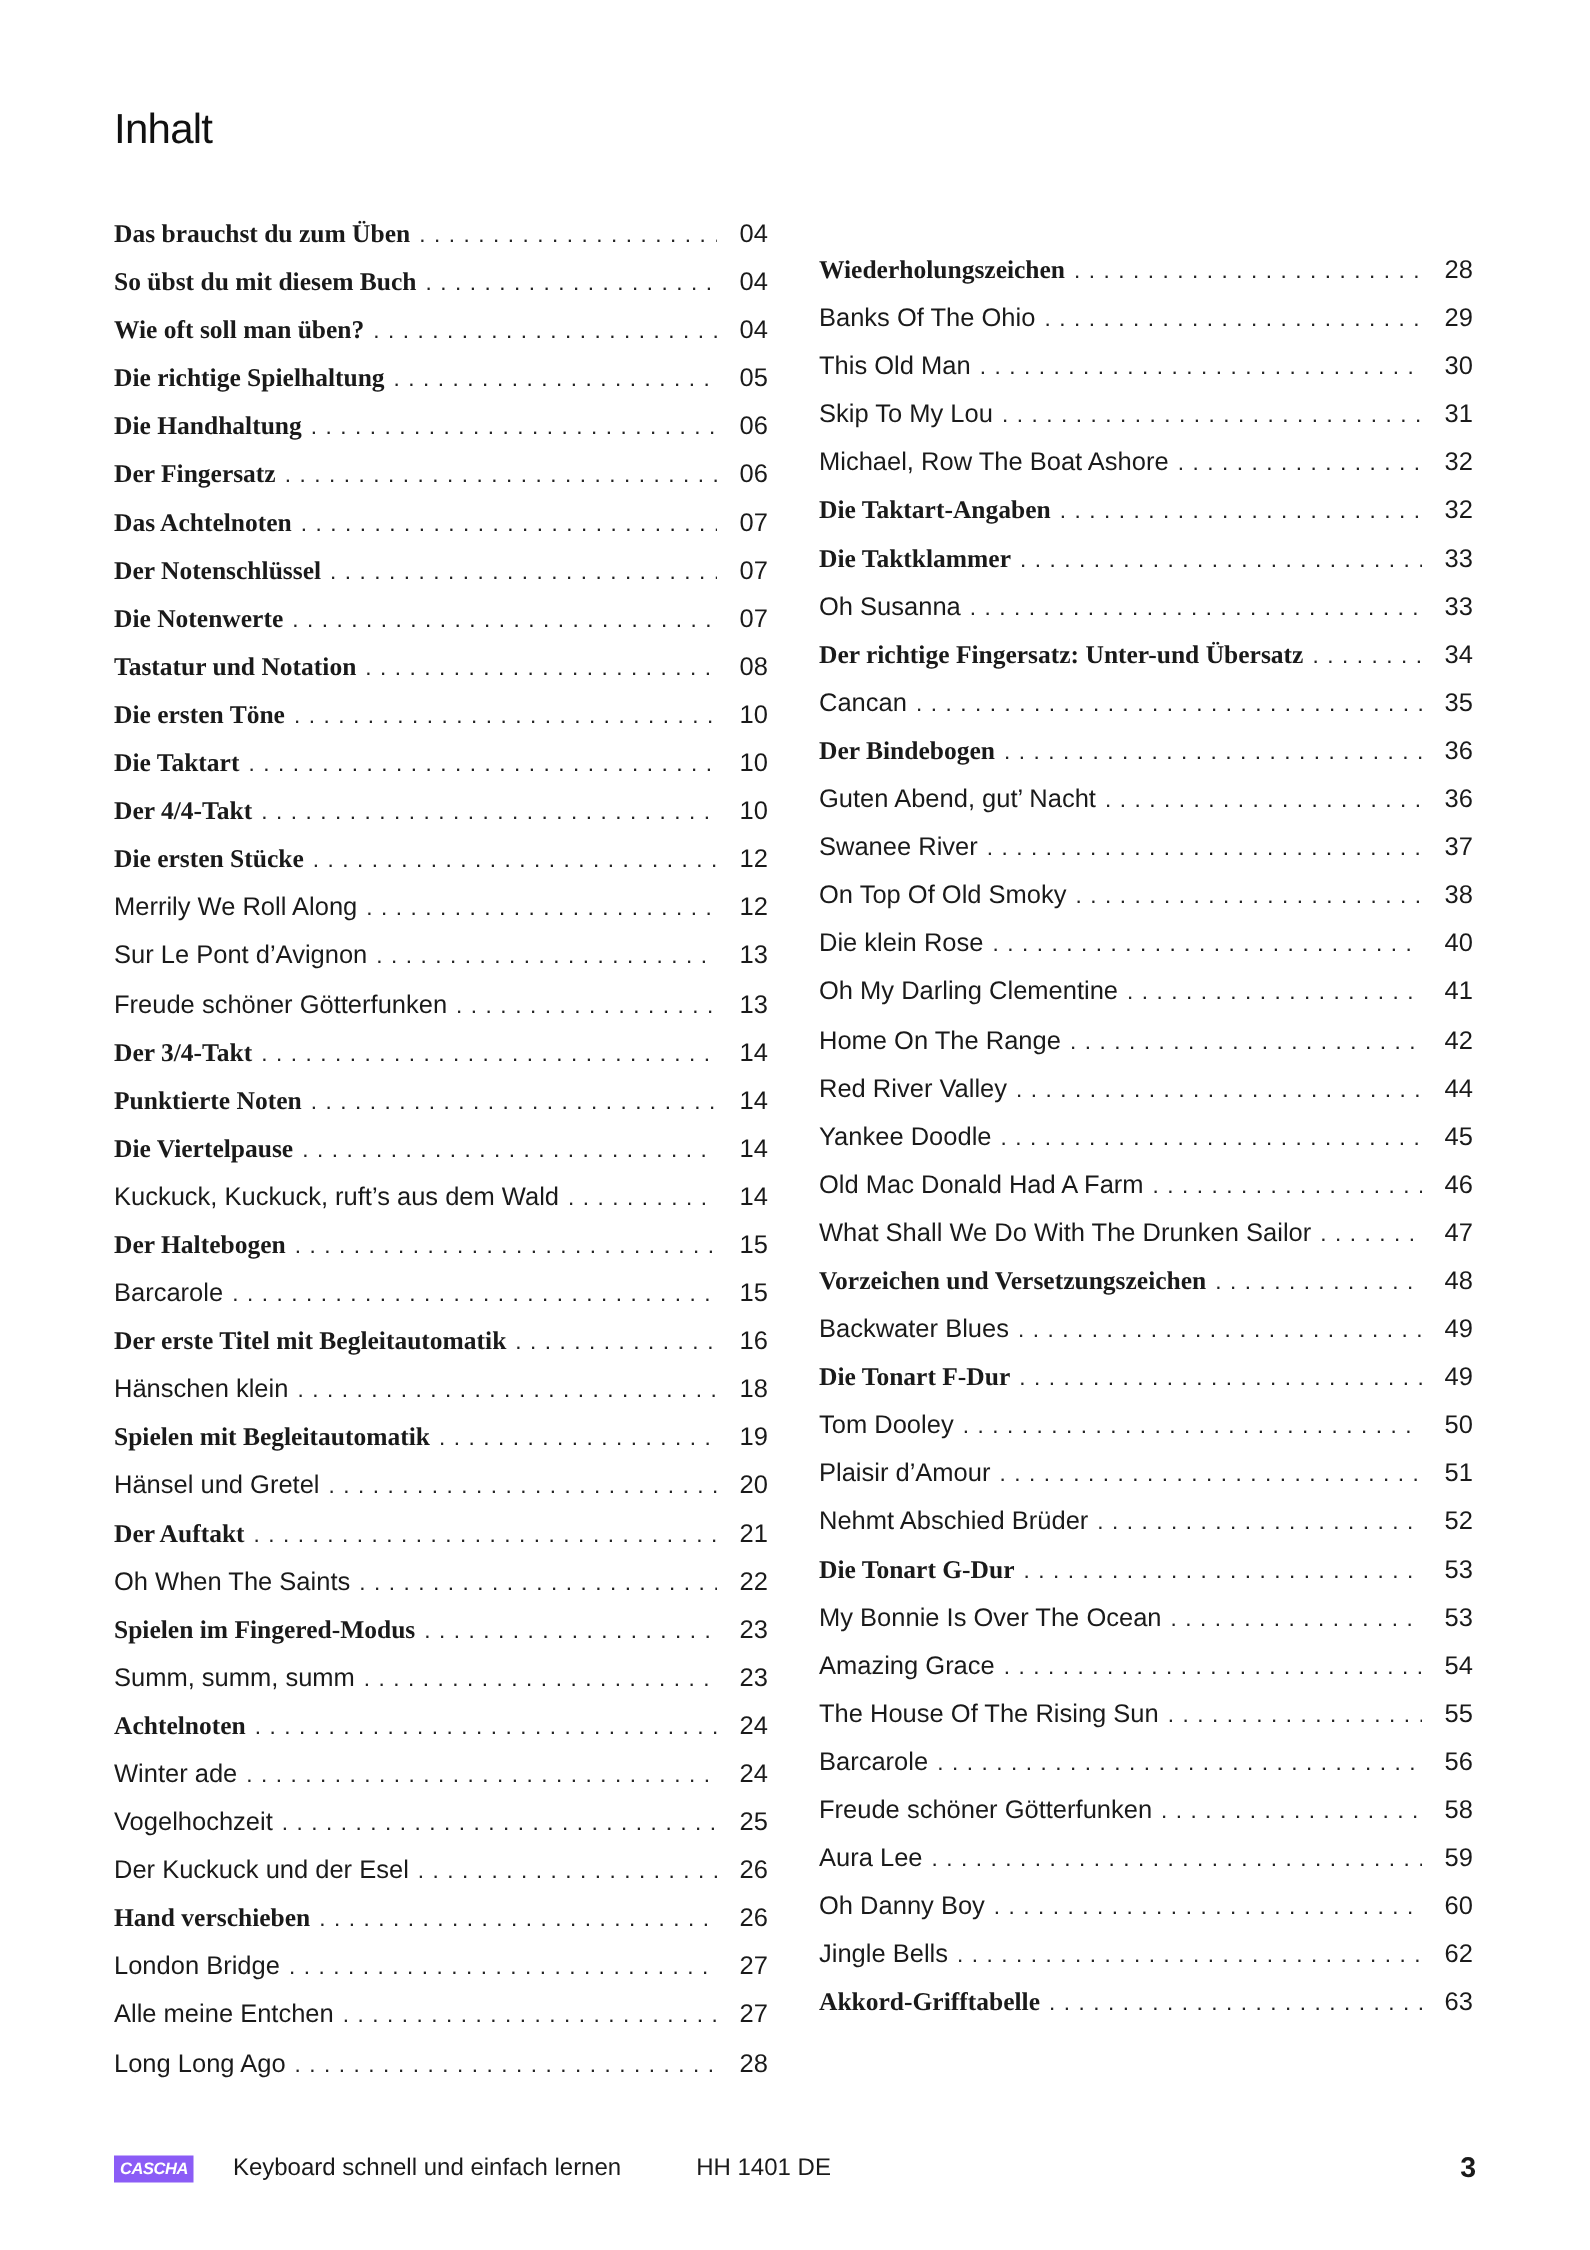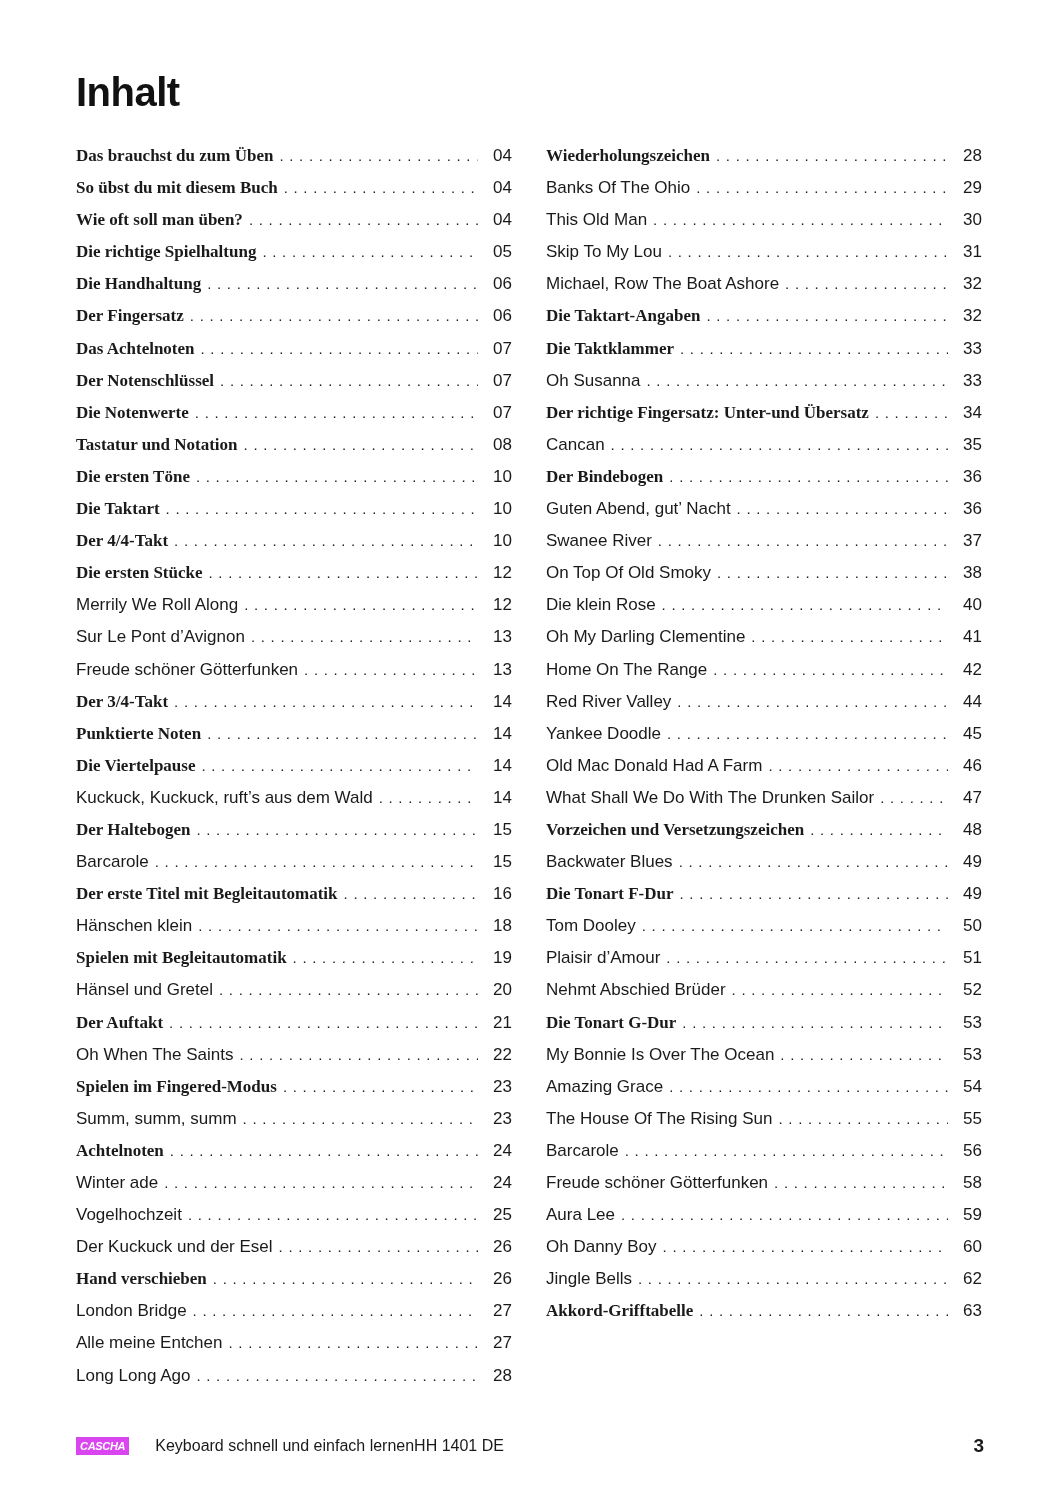--- a/index.html
+++ b/index.html
@@ -2,49 +2,49 @@
 <html><head>
 <meta charset="utf-8">
 <style>
   html, body { margin: 0; padding: 0; background: #ffffff; }
   body {
     width: 1060px; height: 1500px; position: relative; overflow: hidden;
     font-family: "Liberation Sans", "DejaVu Sans", sans-serif; color: #1a1a1a;
   }
   .title {
     position: absolute; left: 76px; top: 70px; margin: 0;
-    font-size: 40px; font-weight: bold; letter-spacing: -0.5px; color: #111;
+    font-size: 28px; font-weight: normal; letter-spacing: -0.5px; color: #111;
   }
   .col { position: absolute; top: 146px; width: 436px; }
   .col.left { left: 76px; }
-  .col.right { left: 546px; }
+  .col.right { left: 546px; margin-top: 24px; }
   .row {
     display: flex; align-items: baseline; height: 32.1px; font-size: 17px;
     white-space: nowrap;
   }
   .row .label { flex: 0 0 auto; padding-right: 6px; }
   .row.bold .label { font-weight: bold; font-family: Liberation Serif, serif; }
   .row .dots {
     flex: 1 1 auto; overflow: hidden; color: #222; letter-spacing: 3.2px;
     font-size: 15px;
   }
   .row .dots::before {
     content: ". . . . . . . . . . . . . . . . . . . . . . . . . . . . . . . . . . . . . . . . . . . . . . . . . . . . . . . . . . . . . . . . . .";
     letter-spacing: 0; word-spacing: 1.5px;
   }
   .row .page { flex: 0 0 auto; width: 28px; text-align: right; padding-left: 6px; }
   .footer {
     position: absolute; left: 76px; right: 76px; top: 1434px; height: 24px;
     display: flex; align-items: center; font-size: 16px;
   }
   .logo {
-    background: #d946ef; color: #fff; font-weight: bold; font-size: 11px;
+    background: #8b5cf6; color: #fff; font-weight: bold; font-size: 11px;
     padding: 3px 4px; letter-spacing: -0.3px; margin-right: 26px; font-style: italic;
   }
-  .book-title { }
+  .book-title { margin-right: 50px; }
   .page-no { margin-left: auto; font-weight: bold; font-size: 19px; }
 </style>
 </head>
 <body>
 
 <h1 class="title">Inhalt</h1>
 
 <div class="col left" id="col-left">
     <div class="row bold">
       <span class="label">Das brauchst du zum Üben</span>

